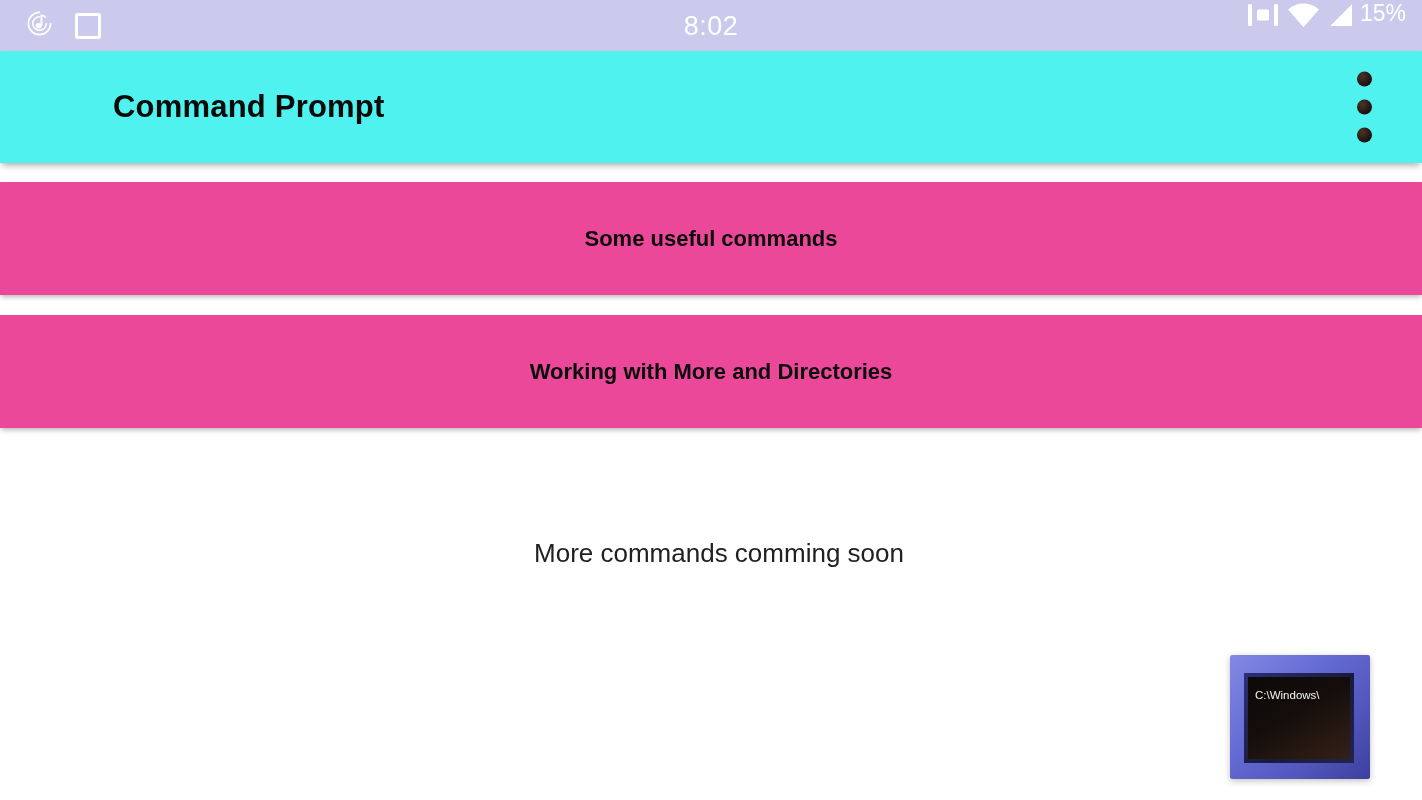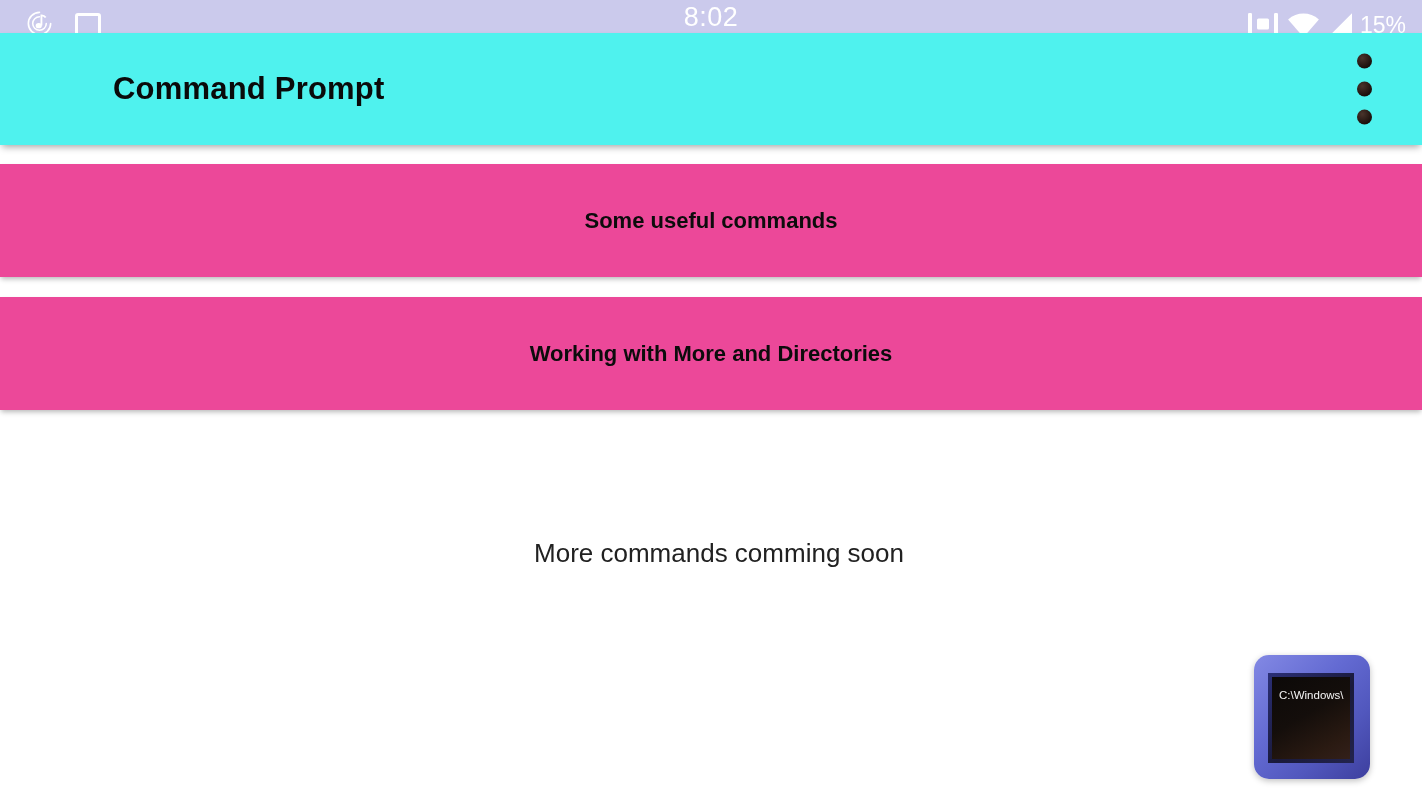--- a/index.html
+++ b/index.html
@@ -7,36 +7,36 @@
     width: 1422px; height: 800px;
     background: #ffffff;
     font-family: "Liberation Sans", sans-serif;
     overflow: hidden;
     position: relative;
   }
 
   
   .status-bar {
     position: relative;
-    height: 33px;
+    height: 51px;
     background: #cbcaec;
     color: #ffffff;
   }
   .sb-left {
     position: absolute; left: 24px; top: 0; height: 51px;
     display: flex; align-items: center; gap: 20px;
   }
   .sb-time {
     position: absolute; left: 50%; top: 50%;
     transform: translate(-50%, -50%);
     font-size: 27px; letter-spacing: 0.5px; color: #ffffff;
   }
   .sb-right {
     position: absolute; right: 16px; top: 0; height: 51px;
-    display: flex; align-items: center; gap: 5px;
+    display: flex; align-items: flex-start; gap: 5px;
   }
   .sb-battery { font-size: 23px; color: #ffffff; }
   .square-icon {
     width: 26px; height: 26px;
     border: 3.5px solid #ffffff; border-radius: 3px;
   }
 
   
   .app-bar {
     position: relative;
@@ -81,22 +81,22 @@
   .footer-note {
     position: absolute; left: 8px; top: 538px; width: 100%;
     text-align: center;
     font-size: 26px; color: #212121;
   }
 
   
   .app-logo {
     position: absolute;
     right: 52px; bottom: 21px;
-    width: 116px; height: 124px;
-    border-radius: 15px;
+    width: 140px; height: 124px;
+    border-radius: 2px;
     background: linear-gradient(135deg, #8389e4 0%, #636ad2 40%, #5157bd 70%, #3d3f9e 100%);
     box-shadow: 0 2px 6px rgba(0,0,0,0.25);
   }
   .app-logo .screen-bevel {
     position: absolute;
     left: 14px; top: 18px; right: 16px; bottom: 16px;
     background: linear-gradient(135deg, #2b2f77 0%, #1a1a3c 55%, #23244e 100%);
     padding: 4px;
   }
   .app-logo .screen {

